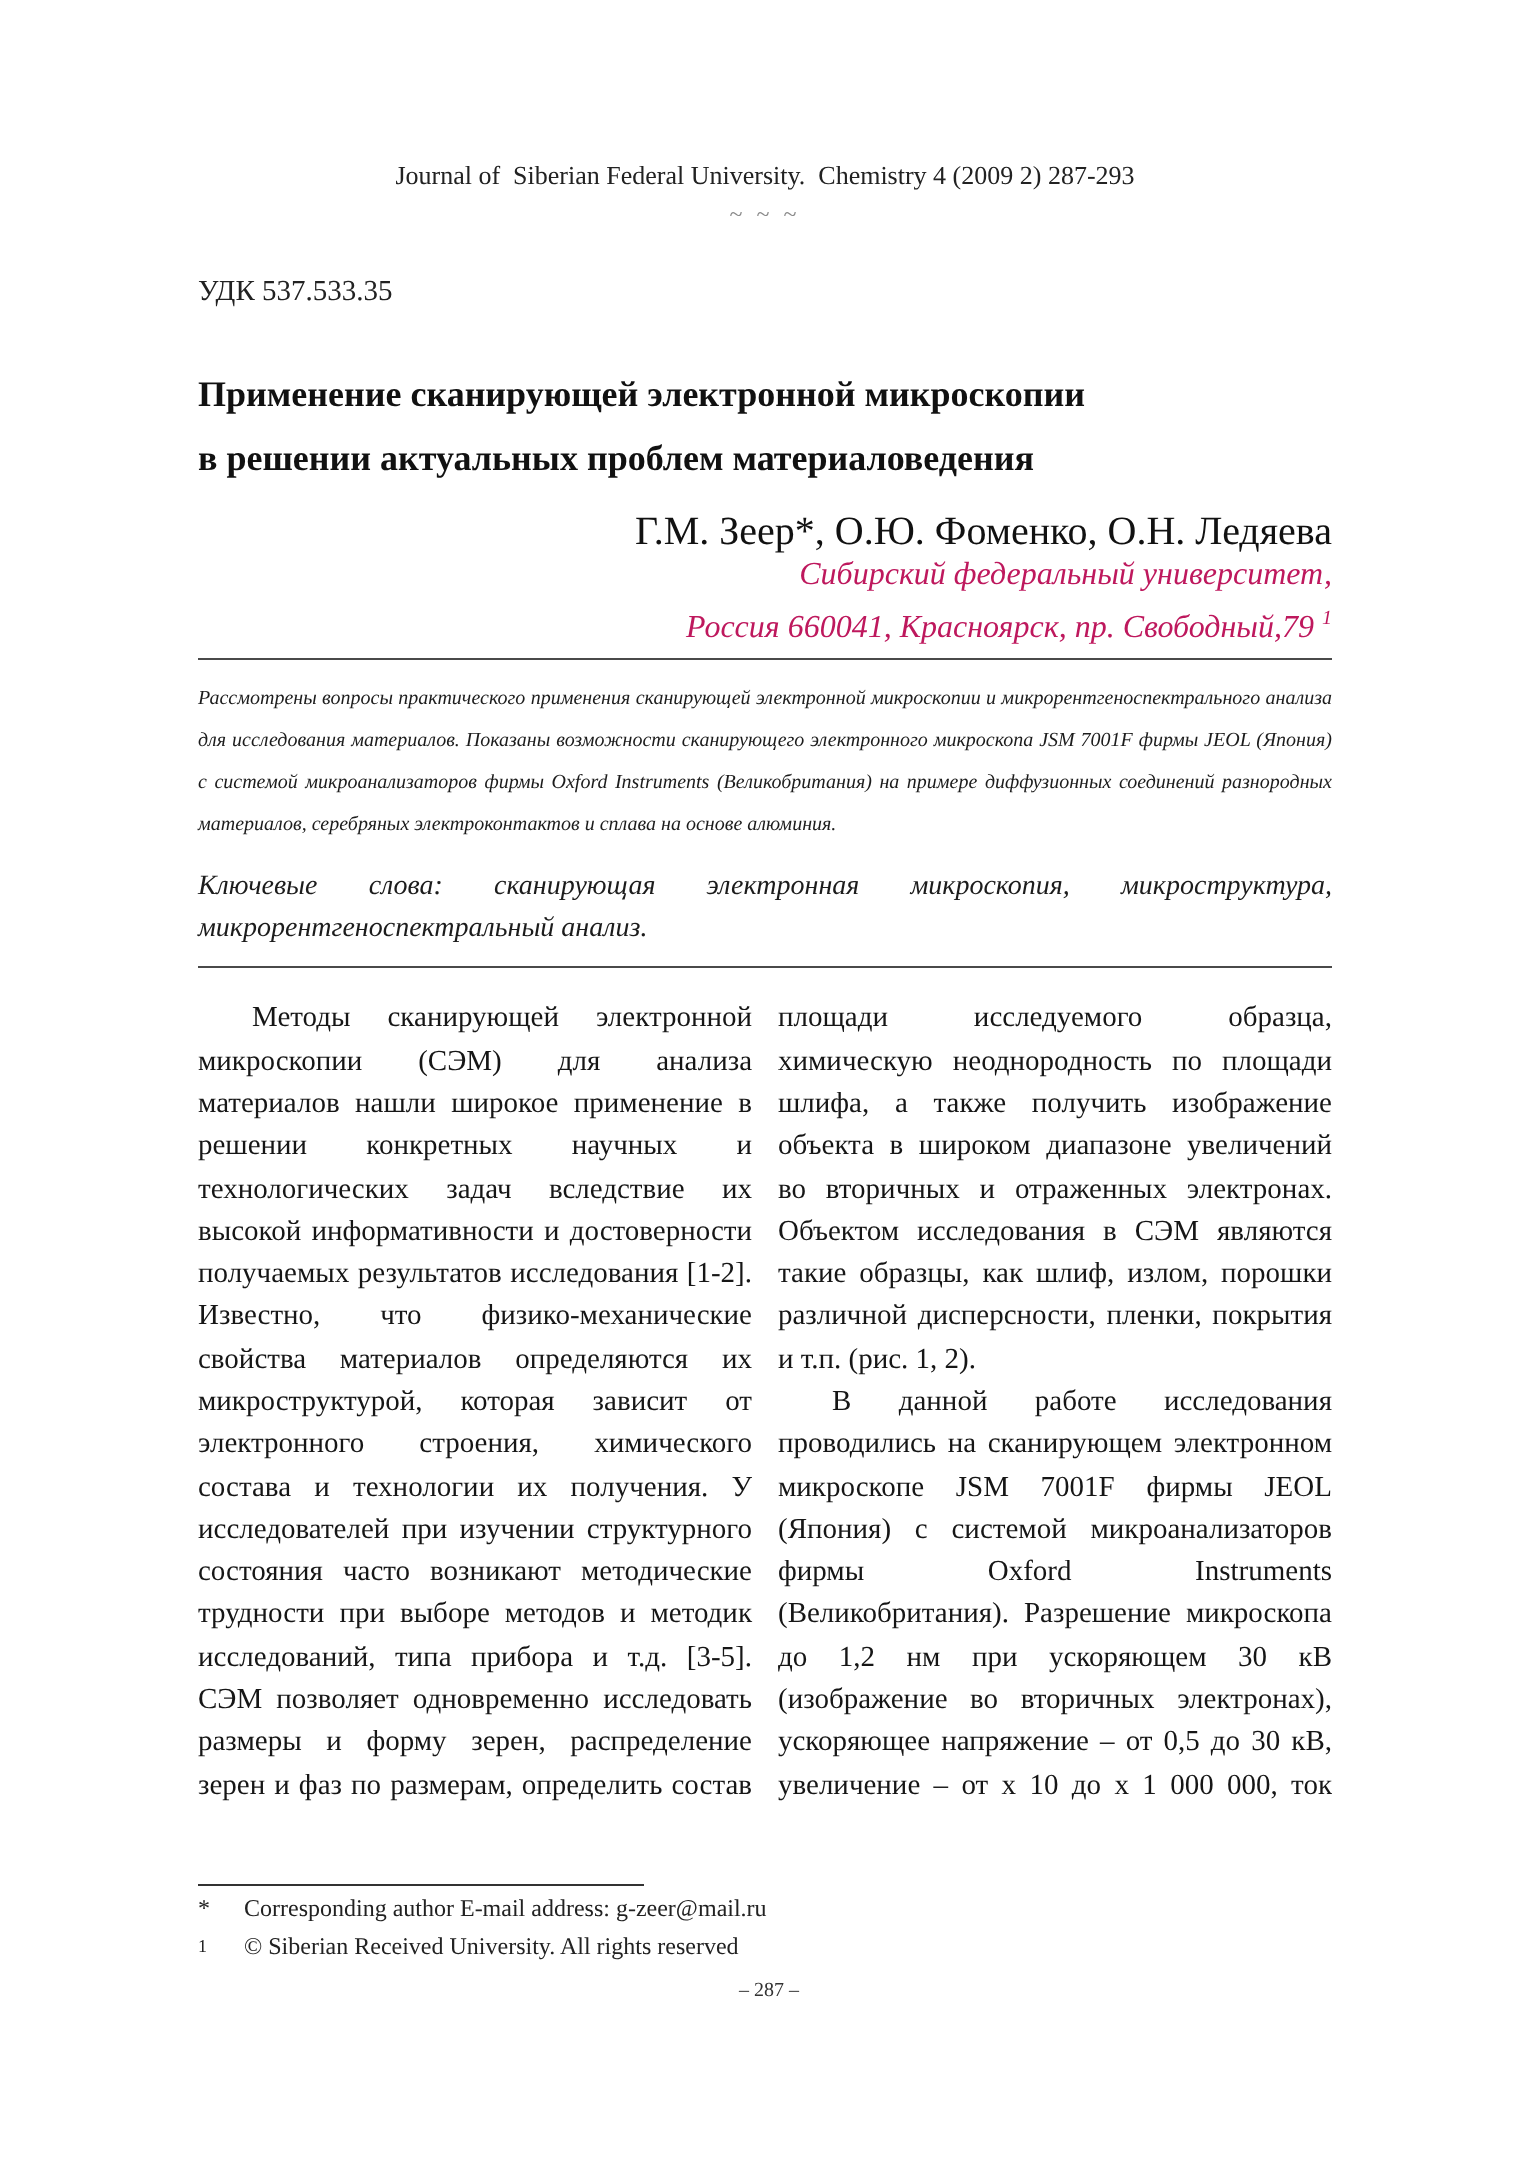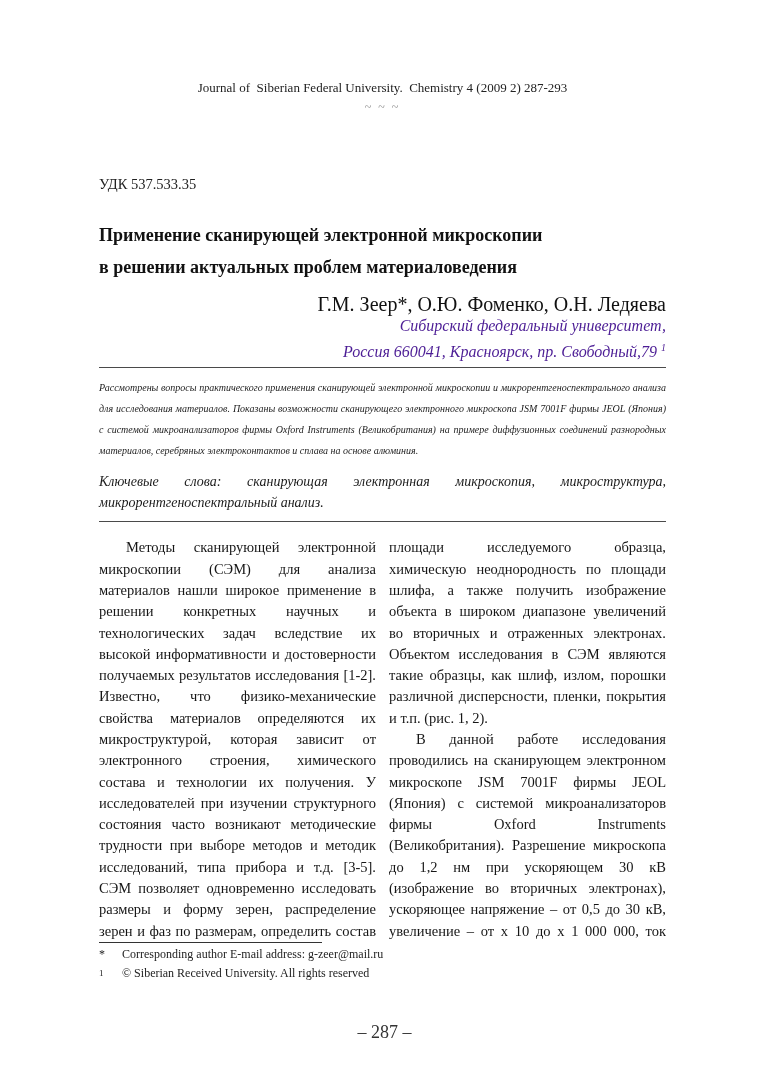--- a/index.html
+++ b/index.html
@@ -27,21 +27,21 @@
   }
   .tilde-sep {
     text-align: center;
     font-size: 12px;
     line-height: 14px;
     margin-top: 4px;
     color: #8a8a8a;
     letter-spacing: 2px;
   }
   .udc {
-    margin-top: 62px;
+    margin-top: 24px;
     font-size: 14.5px;
     color: #222;
   }
   .article-title {
     margin-top: 26px;
     font-size: 18px;
     font-weight: bold;
     line-height: 32px;
     color: #111;
   }
@@ -49,21 +49,21 @@
   .authors {
     font-size: 20px;
     font-weight: normal;
     line-height: 22px;
     color: #111;
   }
   .affiliation {
     font-size: 16px;
     font-style: italic;
     line-height: 22px;
-    color: #4c1d95;
+    color: #be185d;
   }
   .affiliation sup { font-size: 10px; }
   .received {
     margin-top: 15px;
     text-align: center;
     font-size: 12px;
     line-height: 15px;
     color: #222;
   }
   .rule {
@@ -129,23 +129,22 @@
     width: 23px;
     flex: 0 0 23px;
   }
   .footnote-marker.sup { font-size: 9px; vertical-align: top; }
   .page-number {
     position: absolute;
     top: 990px;
     left: 97px;
     width: 571px;
     text-align: center;
-    font-size: 18px;
+    font-size: 10px;
     color: #333;
-    margin-top: 32px;
   }
 </style>
 </head>
 <body>
 
 <div class="page">
   <div class="content">
 
     <div class="journal-line">Journal of  Siberian Federal University.  Chemistry 4 (2009 2) 287-293</div>
     <div class="tilde-sep">~ ~ ~</div>

